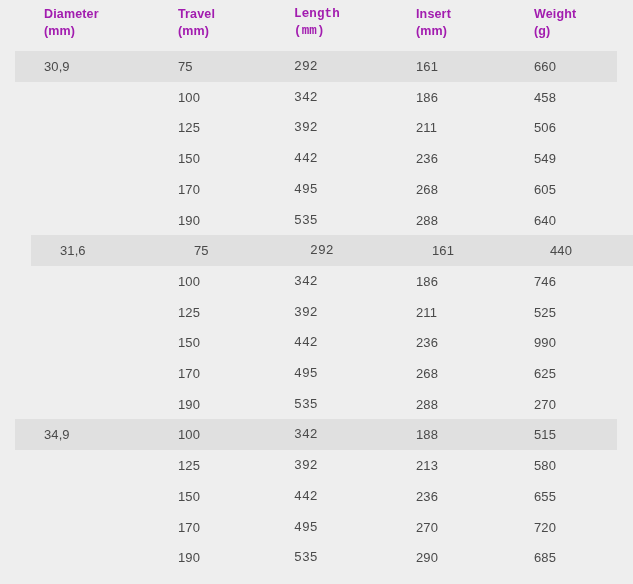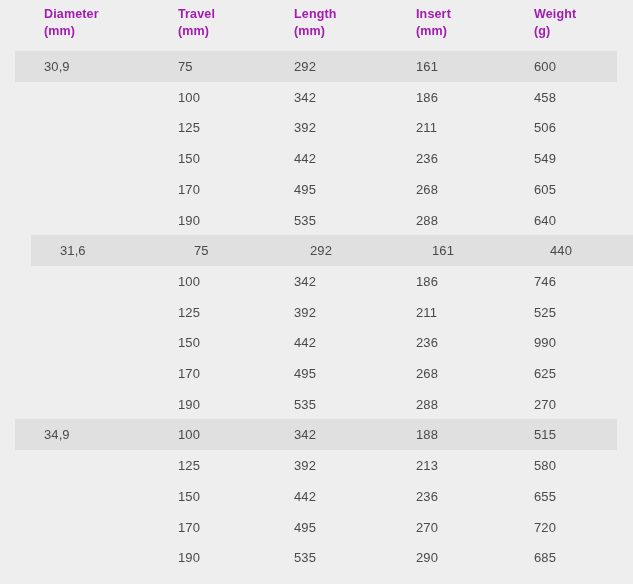--- a/index.html
+++ b/index.html
@@ -69,41 +69,41 @@
     white-space: nowrap;
   }
 
   .header-cell .unit {
     display: block;
   }
 
   
   .col-diameter { left: 44px; }
   .col-travel   { left: 178px; }
-  .col-length   { left: 294px; }
+  .col-length   { left: 294px; font-family: Liberation Mono, monospace; }
   .col-insert   { left: 416px; }
   .col-weight   { left: 534px; }
 </style>
 </head>
 <body>
 
 <div id="spec-table">
   <div class="header-row">
       <div class="header-cell col-diameter"><span>Diameter</span><span class="unit">(mm)</span></div>
       <div class="header-cell col-travel"><span>Travel</span><span class="unit">(mm)</span></div>
       <div class="header-cell col-length"><span>Length</span><span class="unit">(mm)</span></div>
       <div class="header-cell col-insert"><span>Insert</span><span class="unit">(mm)</span></div>
       <div class="header-cell col-weight"><span>Weight</span><span class="unit">(g)</span></div>
     </div>
 <div class="table-row striped" style="top: 51px; padding-left: 33px;">
       <div class="cell col-diameter">30,9</div>
       <div class="cell col-travel">75</div>
       <div class="cell col-length">292</div>
       <div class="cell col-insert">161</div>
-      <div class="cell col-weight">600</div>
+      <div class="cell col-weight">660</div>
     </div>
     <div class="table-row" style="top: 81.7px;">
       <div class="cell col-diameter"></div>
       <div class="cell col-travel">100</div>
       <div class="cell col-length">342</div>
       <div class="cell col-insert">186</div>
       <div class="cell col-weight">458</div>
     </div>
     <div class="table-row" style="top: 112.4px;">
       <div class="cell col-diameter"></div>

